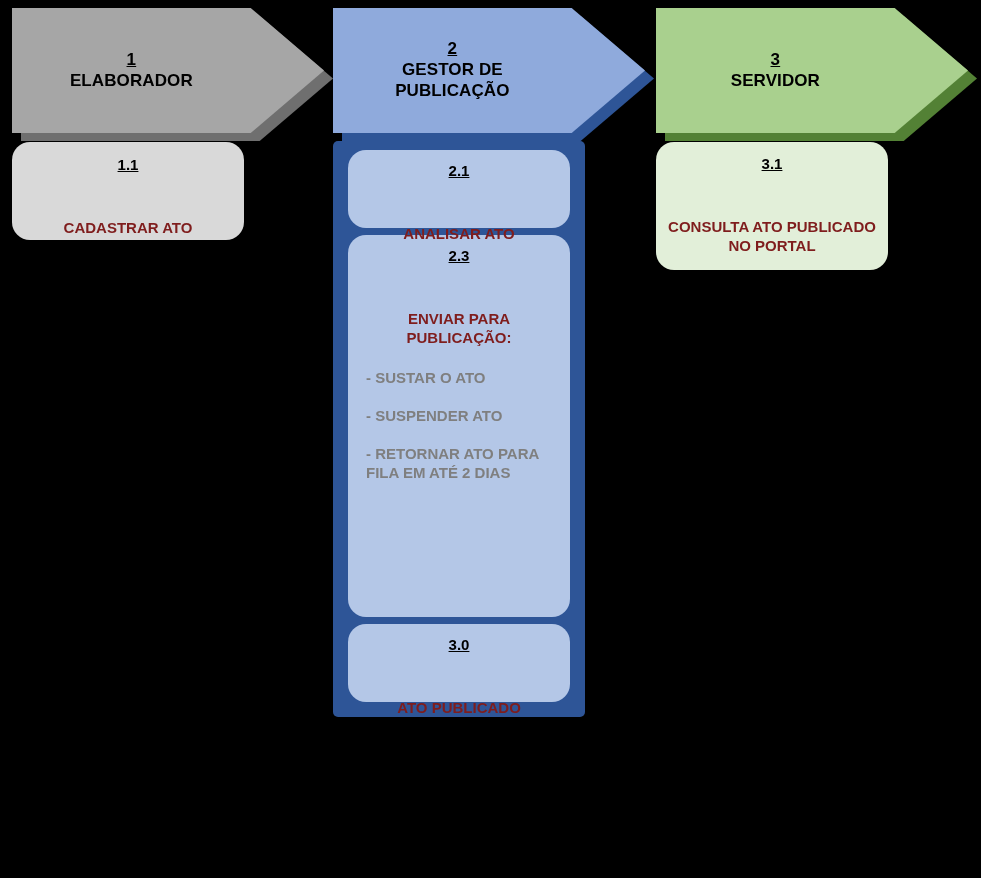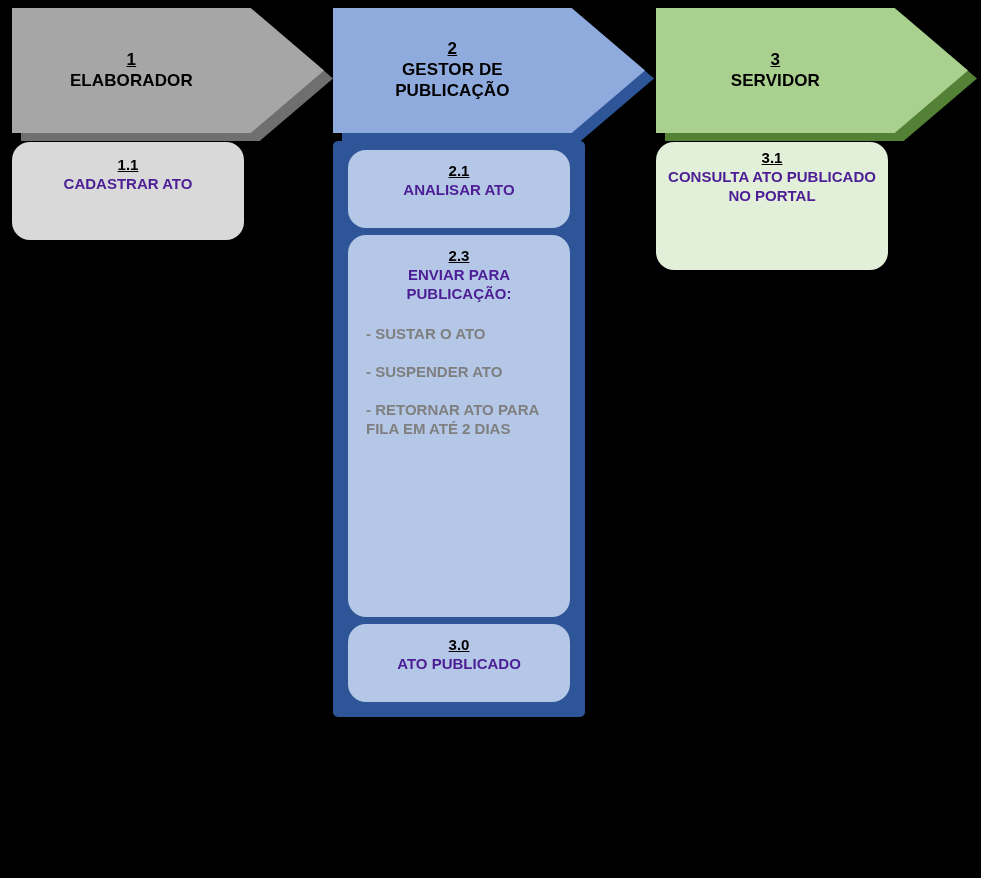--- a/index.html
+++ b/index.html
@@ -116,36 +116,37 @@
     display: block;
     font-size: 15px;
     font-weight: bold;
     color: #000000;
     text-decoration: underline;
   }
   .card-body {
     display: block;
     font-size: 15px;
     font-weight: bold;
-    color: #4c1d95;
+    color: #7f1d1d;
+    margin-top: 44px;
   }
 
   
   .card-gray {
     background: #d9d9d9;
     width: 232px;
     height: 98px;
     padding: 13px 12px 0 12px;
   }
   
   .card-green {
     background: #e2efd9;
     width: 232px;
     height: 128px;
-    padding: 6px 12px 0 12px;
+    padding: 12px 12px 0 12px;
   }
   
   .card-blue {
     background: #b4c7e7;
     width: 100%;
     padding: 11px 10px 11px 10px;
     margin-bottom: 7px;
   }
   .card-blue:last-child { margin-bottom: 0; }
 

